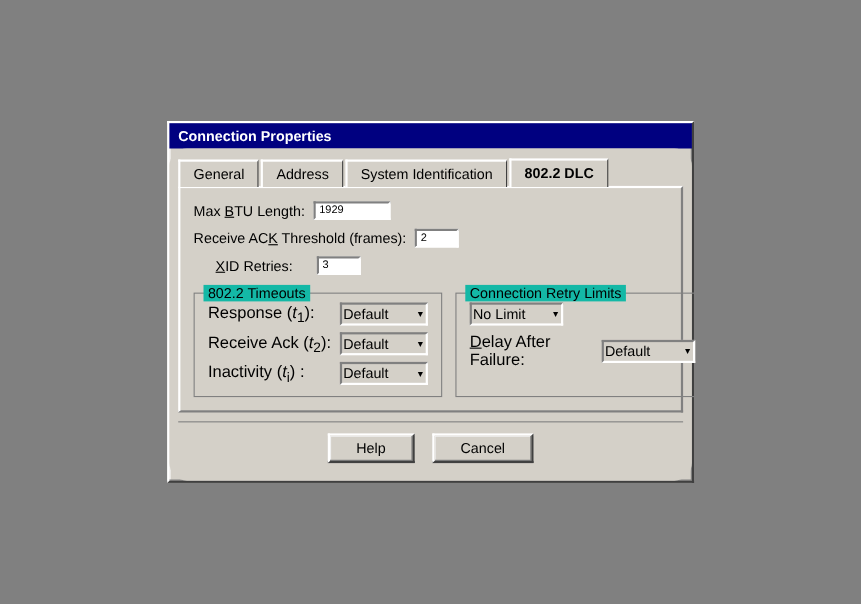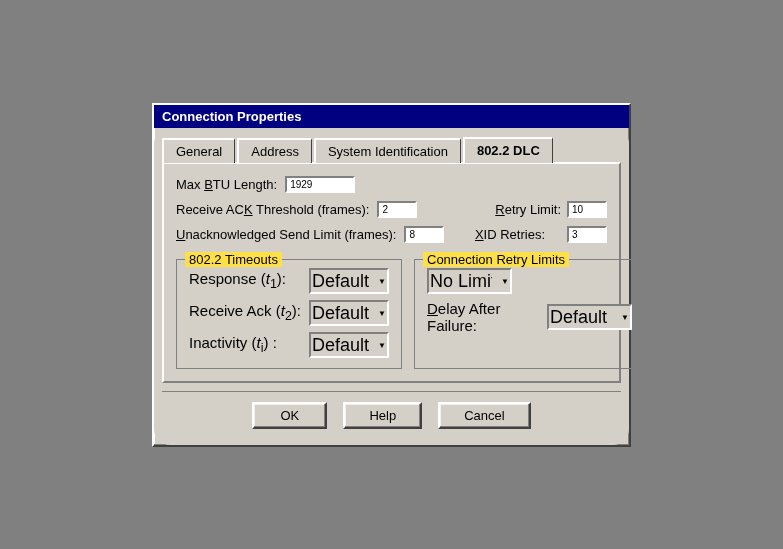--- a/index.html
+++ b/index.html
@@ -118,21 +118,21 @@
       border: 1px solid #808080;
       padding: 8px 12px 10px 12px;
       margin-top: 8px;
       position: relative;
     }
 
     .group-box-title {
       position: absolute;
       top: -8px;
       left: 8px;
-      background: #fde047;
+      background: #14b8a6;
       padding: 0 4px;
       font-size: 13px;
     }
 
     .groups-row {
       display: flex;
       gap: 12px;
       margin-top: 4px;
     }
 
@@ -141,21 +141,21 @@
     }
 
     .group-box-right {
       flex: 1;
     }
 
     select {
       border: 2px solid;
       border-color: #808080 #ffffff #ffffff #808080;
       background: #d4d0c8;
-      font-size: 18px;
+      font-size: 13px;
       font-family: Arial, sans-serif;
       padding: 1px;
       -webkit-appearance: none;
       appearance: none;
       padding-right: 18px;
       position: relative;
     }
 
     .select-wrapper {
       position: relative;
@@ -242,31 +242,23 @@
       <div class="form-row">
         <span class="form-label">Max <span class="underline">B</span>TU Length:</span>
         <input type="text" class="input-medium" value="1929" style="margin-left: 8px; width: 70px;">
       </div>
 
       <div class="form-row" style="justify-content: space-between;">
         <div style="display:flex; align-items:center; gap:8px;">
           <span class="form-label">Receive AC<span class="underline">K</span> Threshold (frames):</span>
           <input type="text" class="input-small" value="2" style="">
         </div>
-        <div style="display:flex; align-items:center; gap:6px; margin-left: 20px;">
-          <span class="form-label"><span class="underline">R</span>etry Limit:</span>
-          <input type="text" class="input-small" value="10" style="">
-        </div>
       </div>
 
       <div class="form-row" style="justify-content: space-between;">
-        <div style="display:flex; align-items:center; gap:8px;">
-          <span class="form-label"><span class="underline">U</span>nacknowledged Send Limit (frames):</span>
-          <input type="text" class="input-small" value="8" style="">
-        </div>
         <div style="display:flex; align-items:center; gap:22px; margin-left: 20px;">
           <span class="form-label"><span class="underline">X</span>ID Retries:</span>
           <input type="text" class="input-small" value="3" style="">
         </div>
       </div>
 
       <div class="groups-row">
 
         <div class="group-box group-box-left">
           <span class="group-box-title">802.2 Timeouts</span>
@@ -334,18 +326,17 @@
                 <option>20 sec</option>
               </select>
             </div>
           </div>
         </div>
 
       </div>
     </div>
 
     <div class="button-bar">
-      <button class="btn">OK</button>
       <button class="btn">Help</button>
       <button class="btn">Cancel</button>
     </div>
   </div>
 </div>
 
 </body></html>

